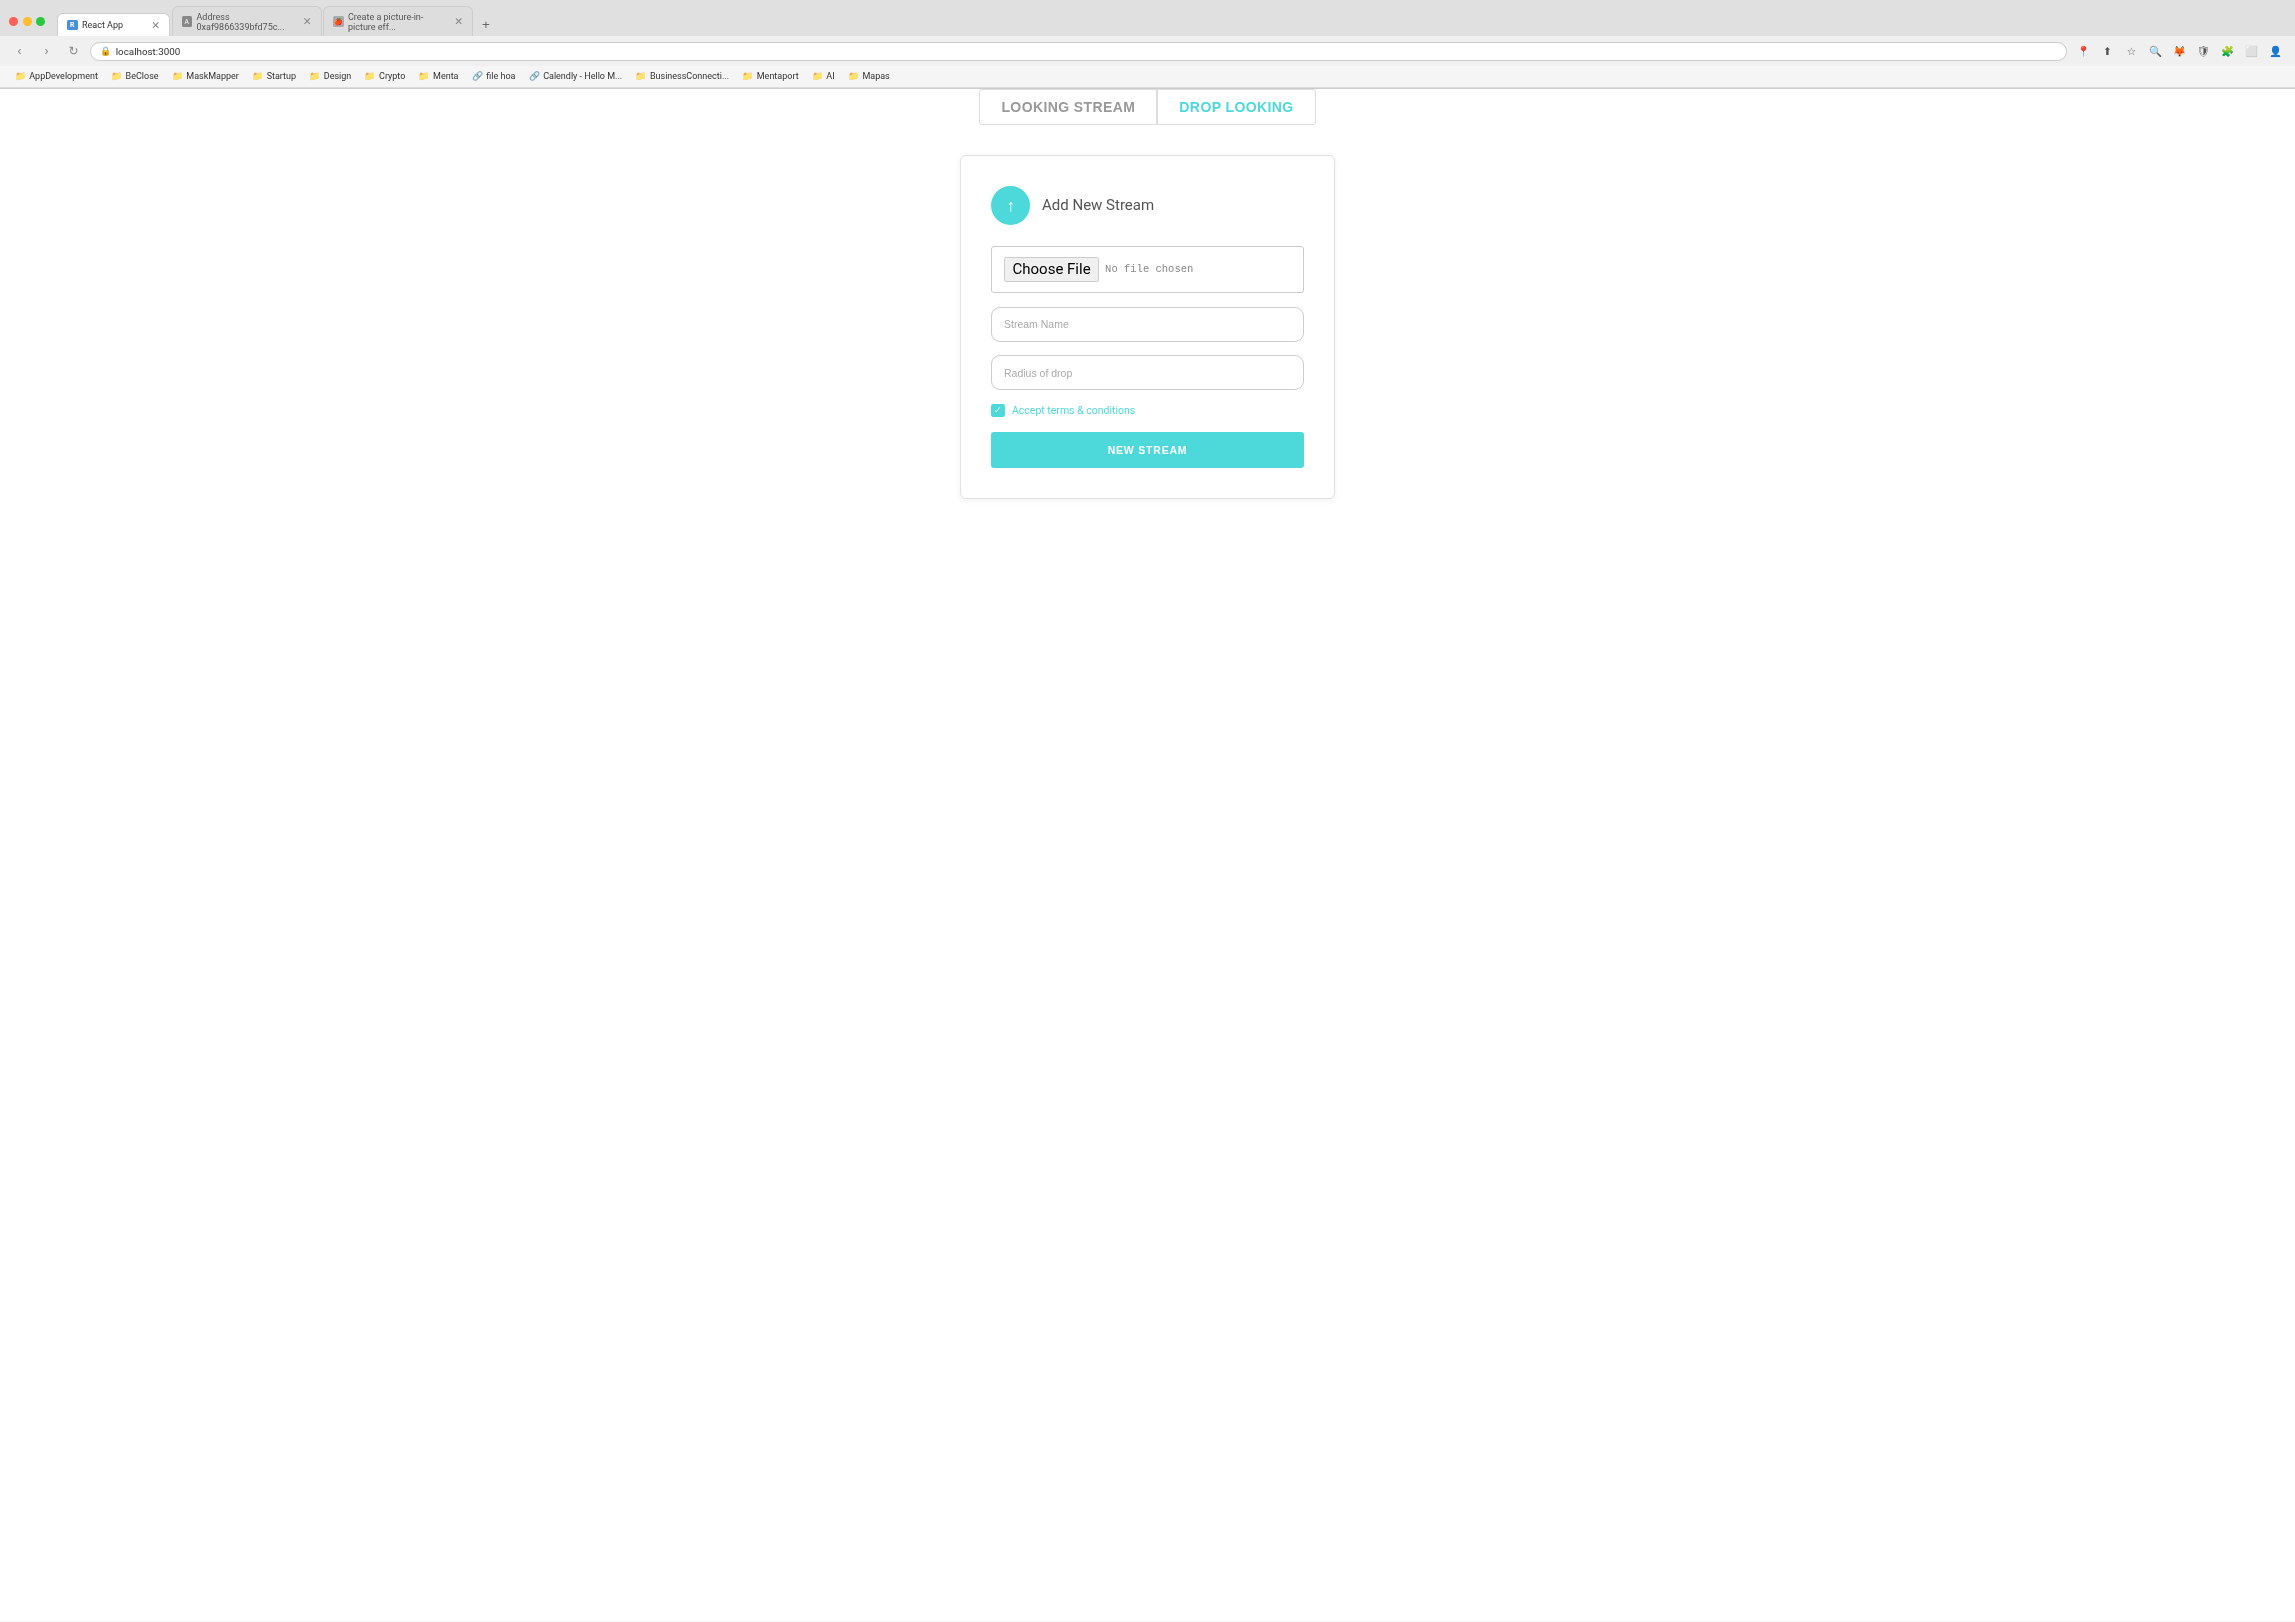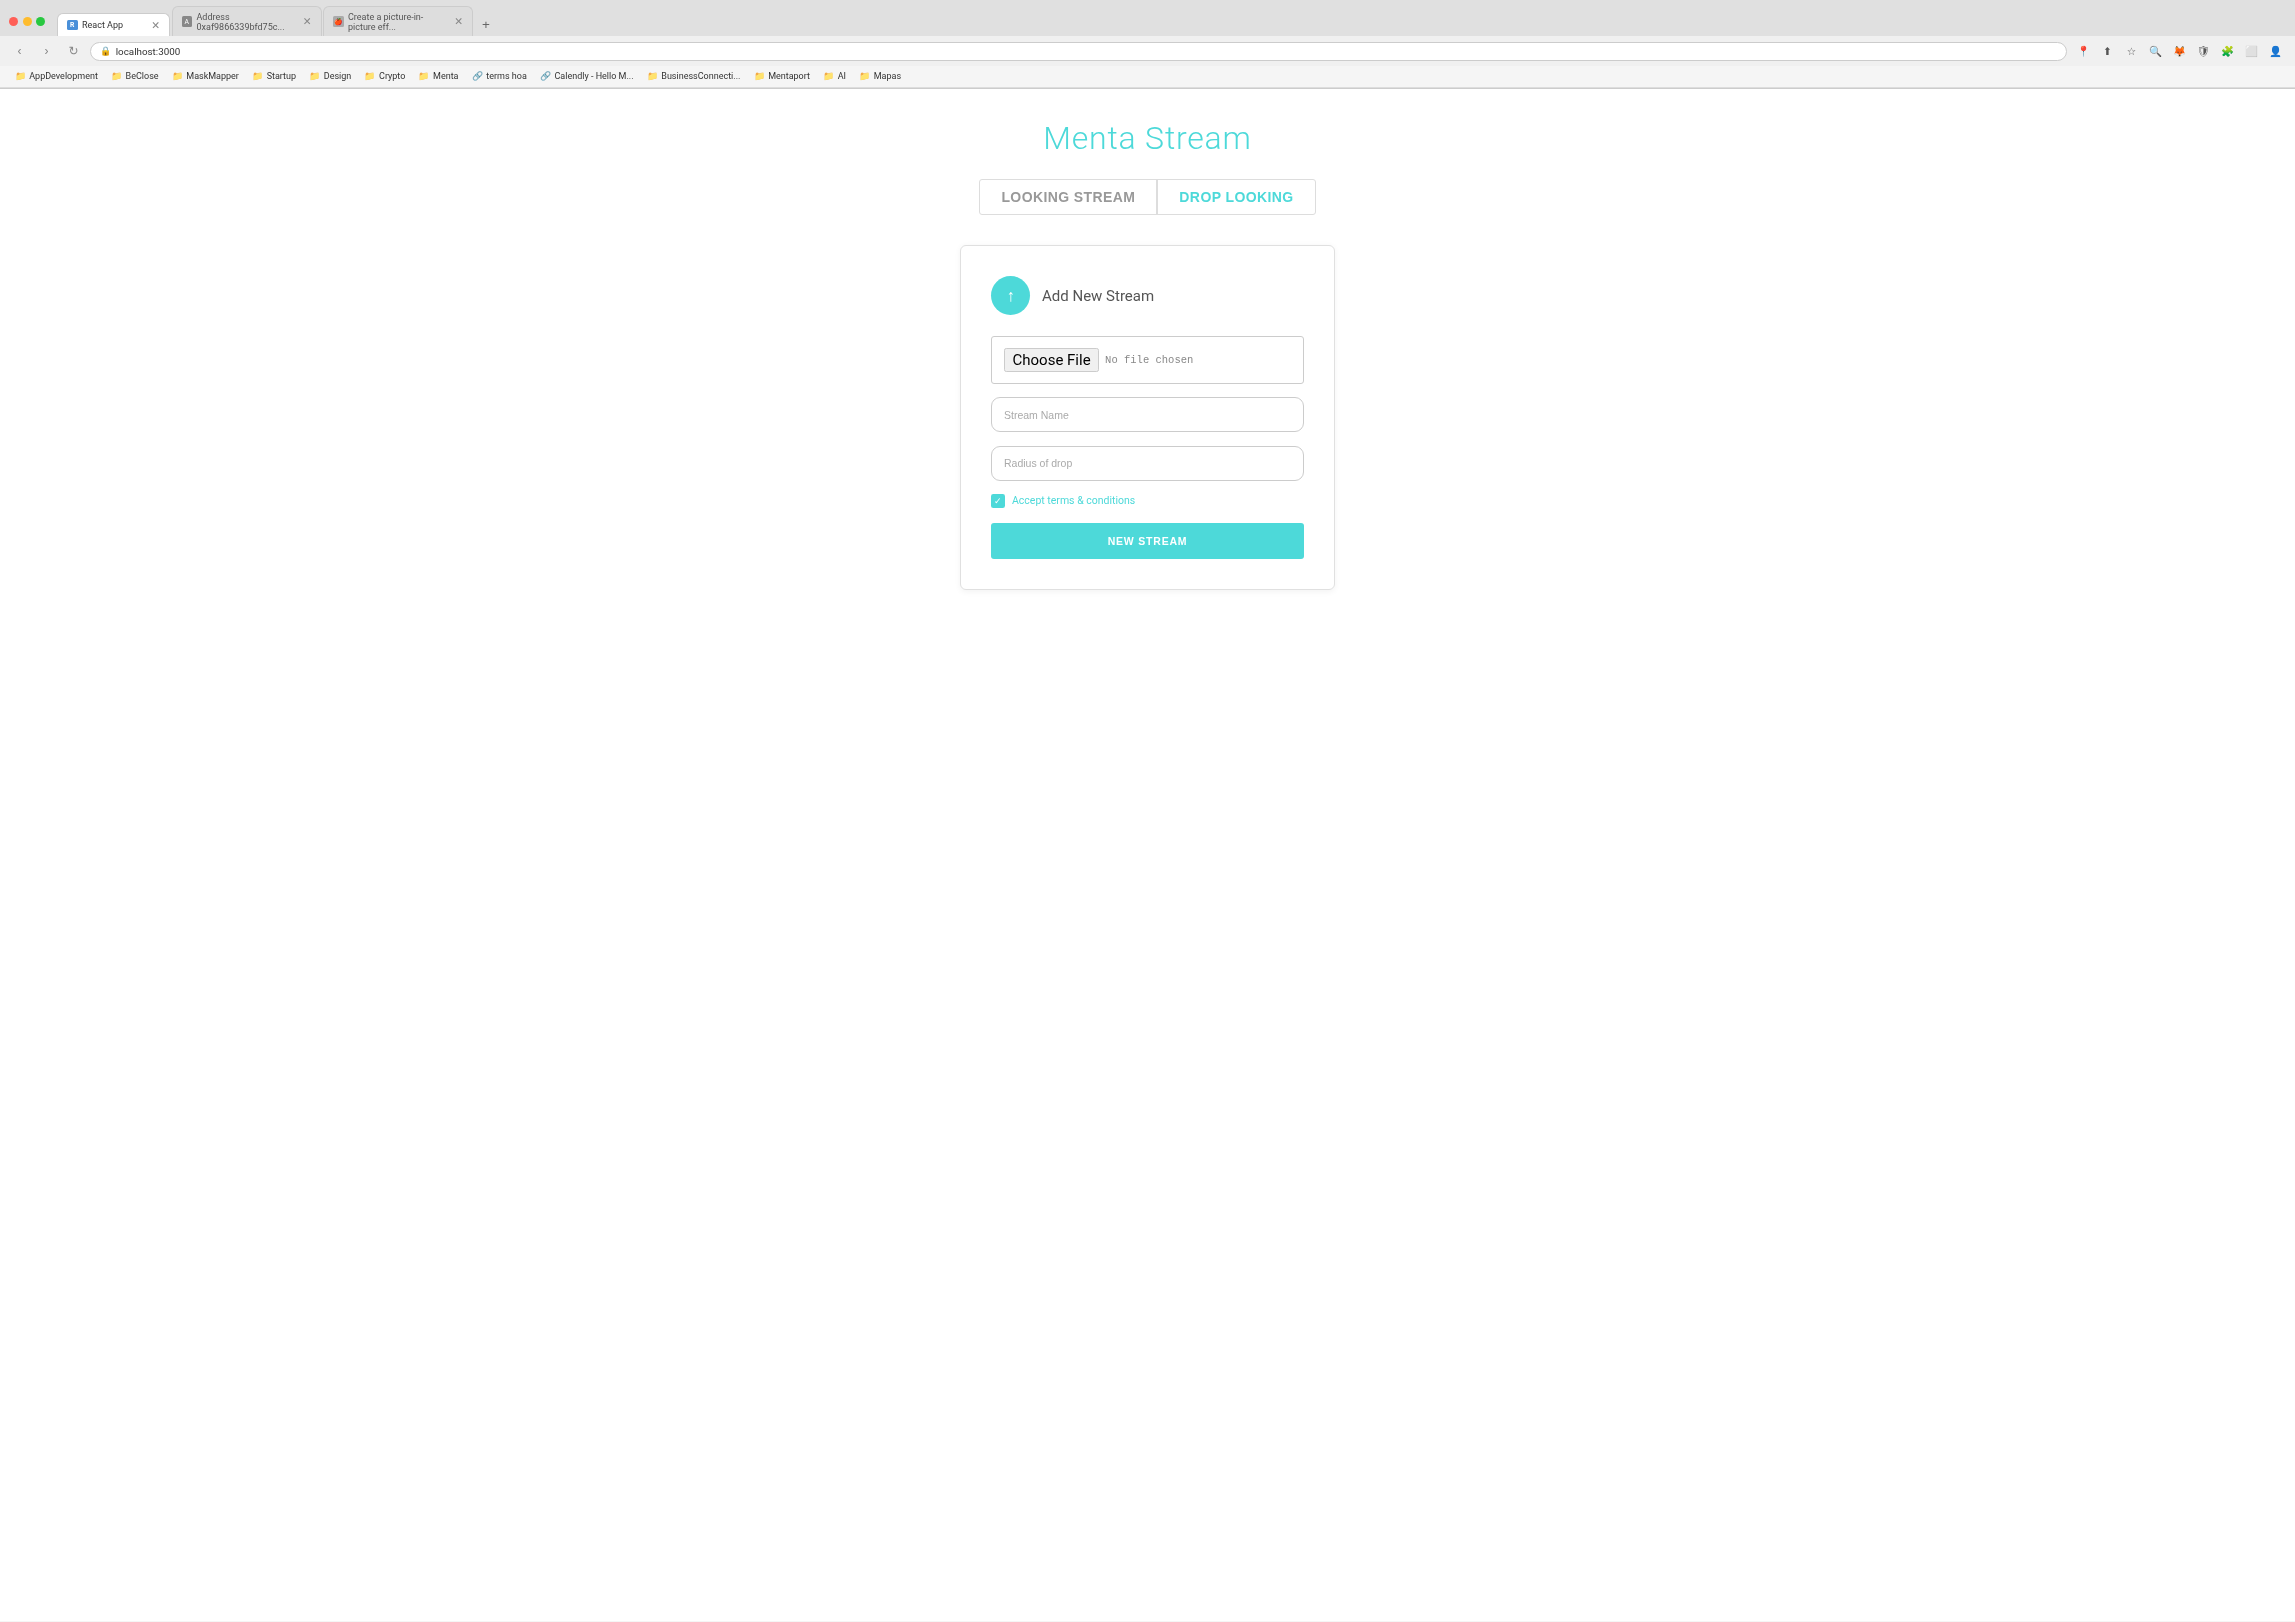--- a/index.html
+++ b/index.html
@@ -438,21 +438,21 @@
     <div class="bookmark-item">
       <span class="bookmark-folder-icon">📁</span>
       <span>Crypto</span>
     </div>
     <div class="bookmark-item">
       <span class="bookmark-folder-icon">📁</span>
       <span>Menta</span>
     </div>
     <div class="bookmark-item">
       <span style="font-size:9px">🔗</span>
-      <span>terms hoa</span>
+      <span>file hoa</span>
     </div>
     <div class="bookmark-item">
       <span style="font-size:9px">🔗</span>
       <span>Calendly - Hello M...</span>
     </div>
     <div class="bookmark-item">
       <span class="bookmark-folder-icon">📁</span>
       <span>BusinessConnecti...</span>
     </div>
     <div class="bookmark-item">
@@ -464,21 +464,20 @@
       <span>AI</span>
     </div>
     <div class="bookmark-item">
       <span class="bookmark-folder-icon">📁</span>
       <span>Mapas</span>
     </div>
   </div>
 </div>
 
 <div class="app-content">
-  <h1 class="page-title">Menta Stream</h1>
 
   <div class="tab-switcher">
     <div class="tab-switcher-container">
       <button class="tab-switch-btn">LOOKING STREAM</button>
       <button class="tab-switch-btn active">DROP LOOKING</button>
     </div>
   </div>
 
   <div class="form-card">
     <div class="form-header">

